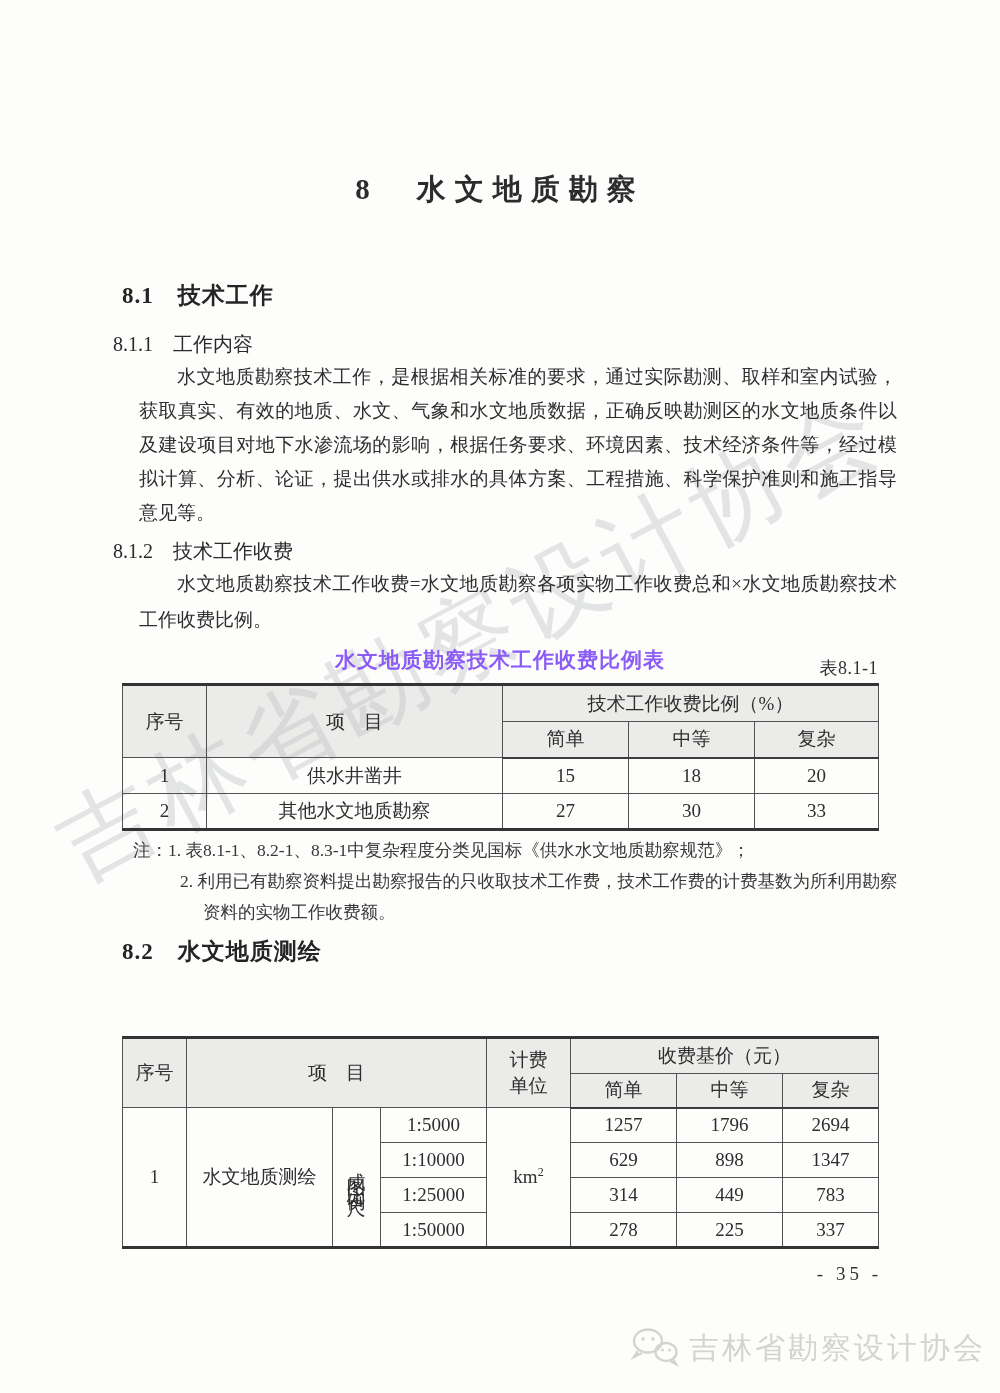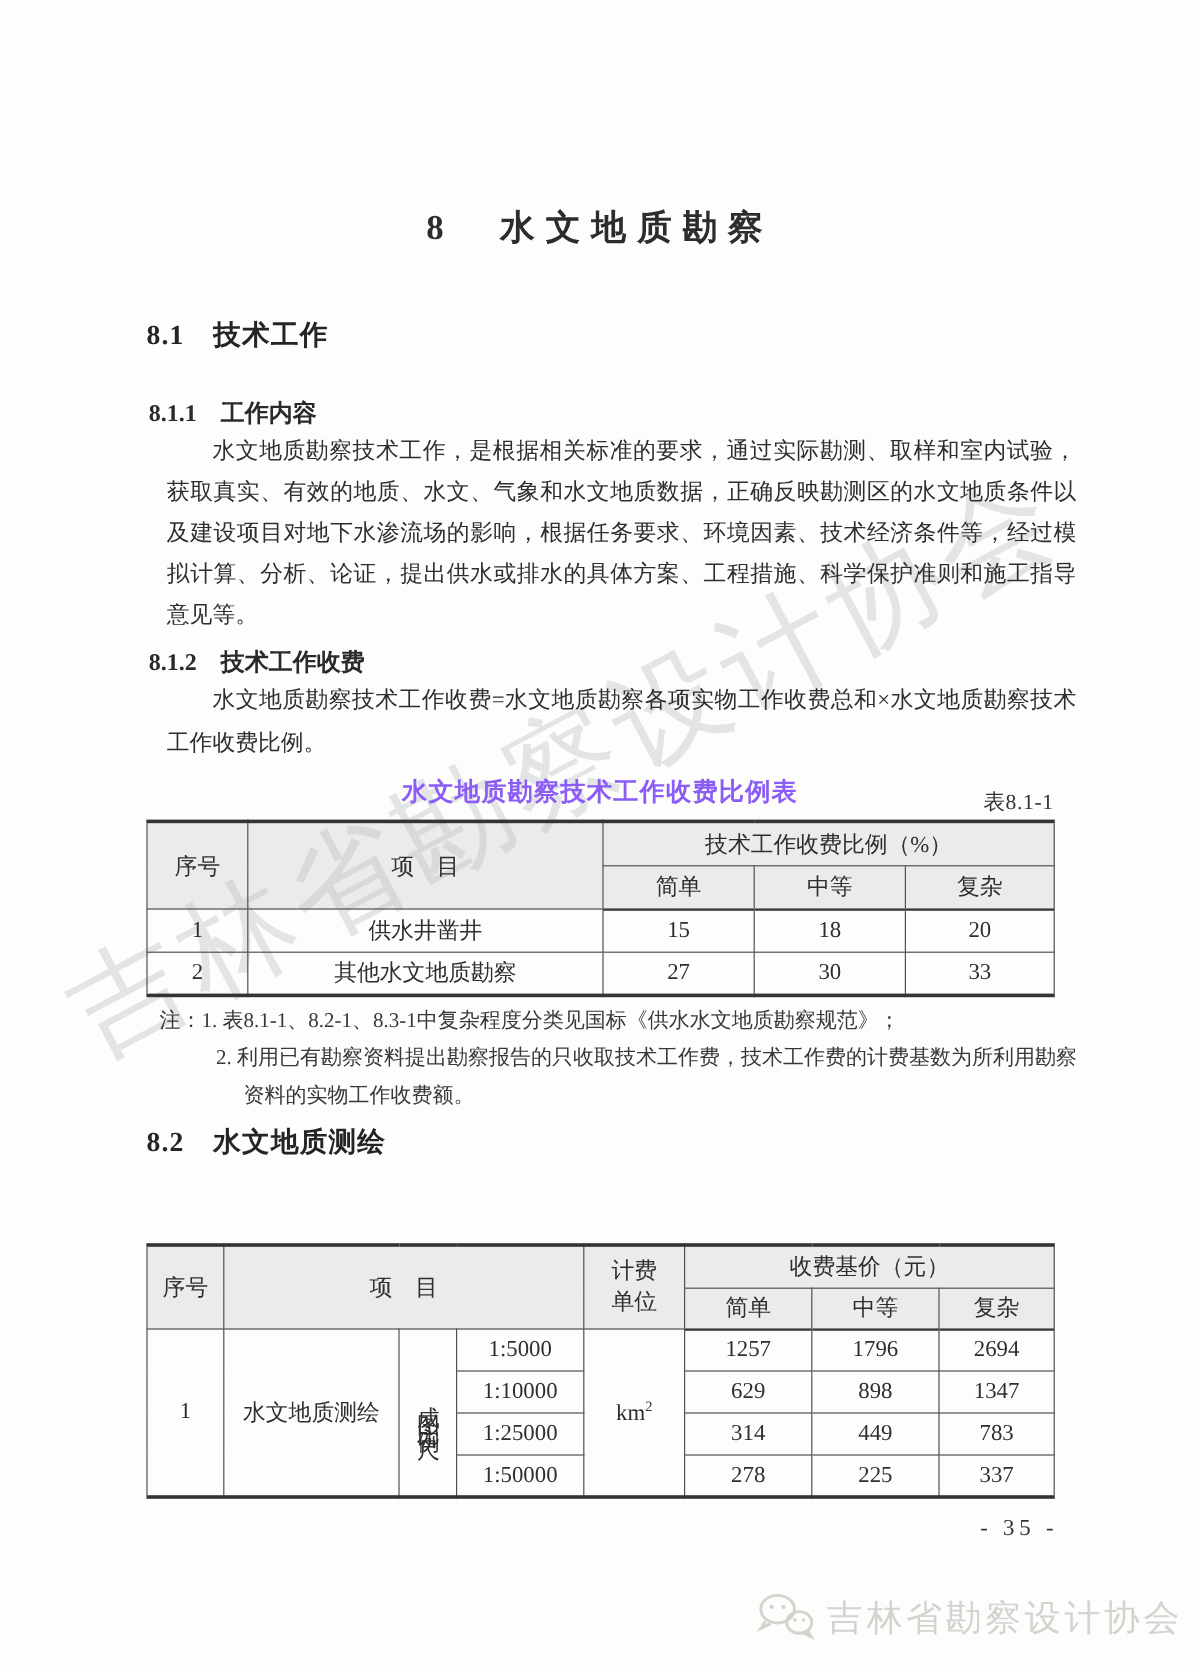--- a/index.html
+++ b/index.html
@@ -42,27 +42,27 @@
     color: #2c2c2c;
   }
   .sec-heading {
     position: absolute;
     left: 122px;
     font-size: 23px;
     font-weight: bold;
     letter-spacing: 1px;
     color: #242424;
   }
-  .h81 { top: 264px; }
+  .h81 { top: 280px; }
   .h82 { top: 936px; }
   .sub-heading {
     position: absolute;
-    left: 124px;
+    left: 113px;
     font-size: 20px;
-    font-weight: 700;
+    font-weight: 400;
     color: #2a2a2a;
   }
   .h811 { top: 331px; }
   .h812 { top: 538px; }
   .body-para {
     position: absolute;
     left: 122px;
     width: 758px;
     font-size: 19px;
     line-height: 34px;

